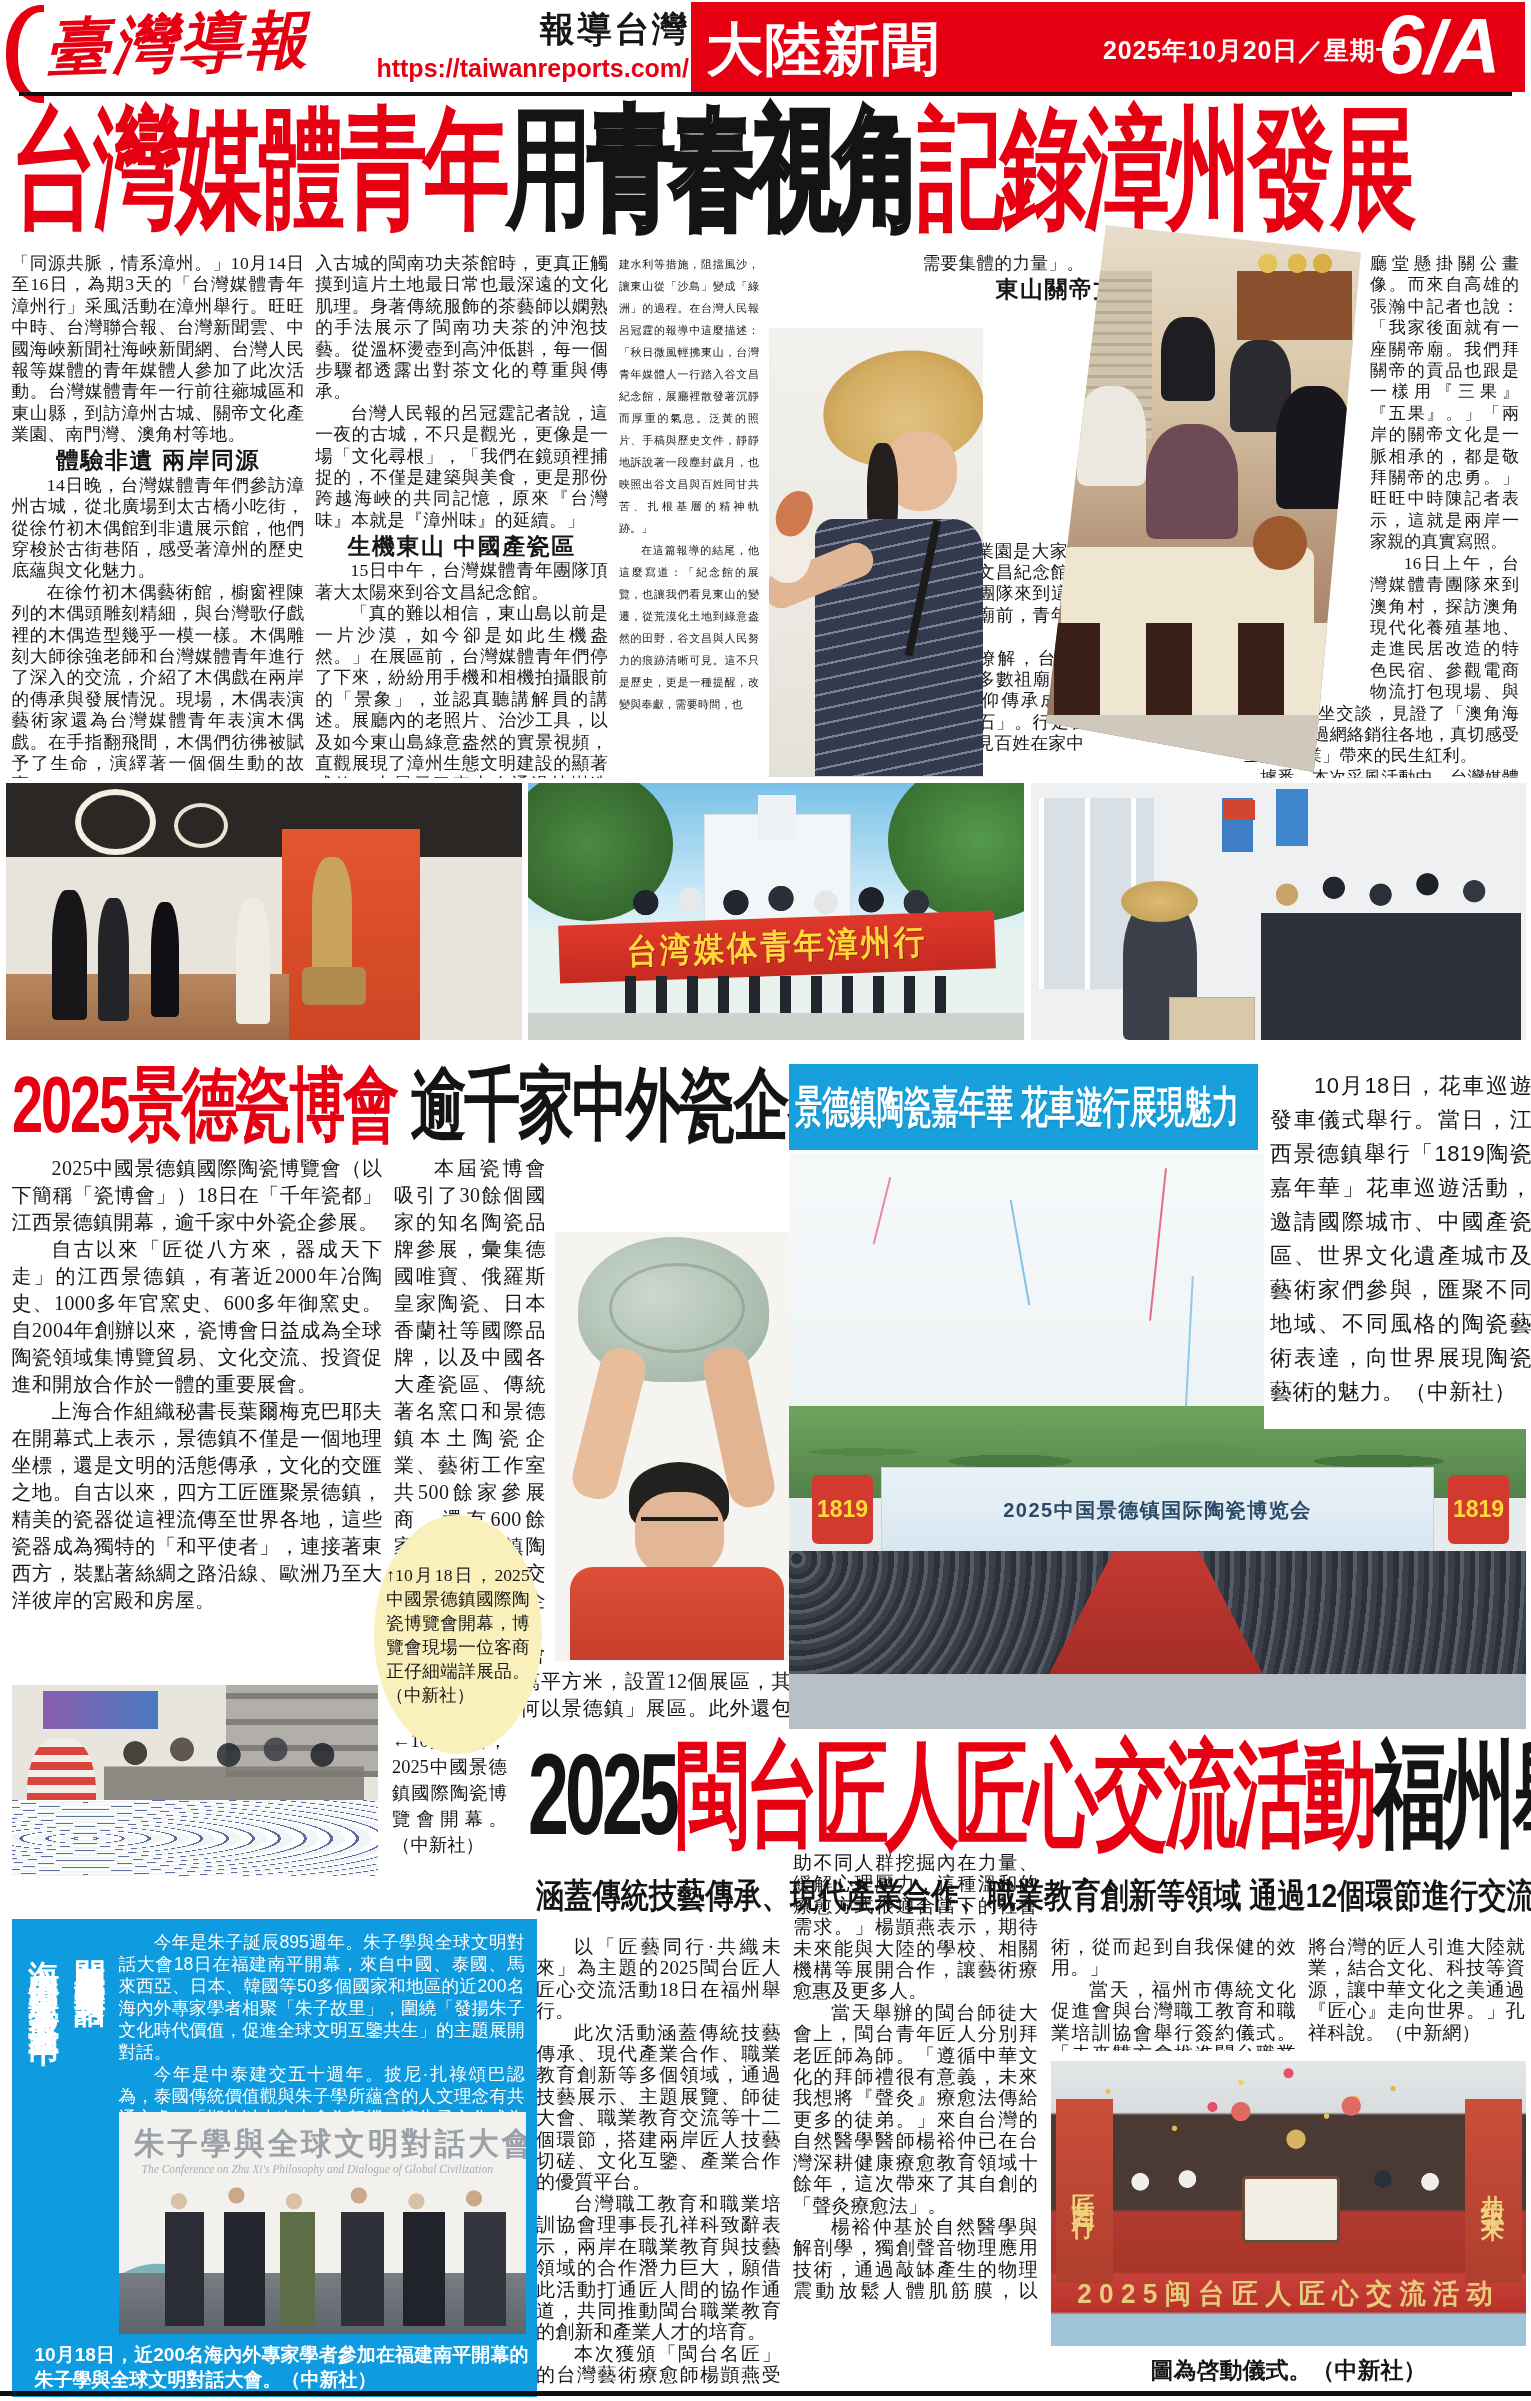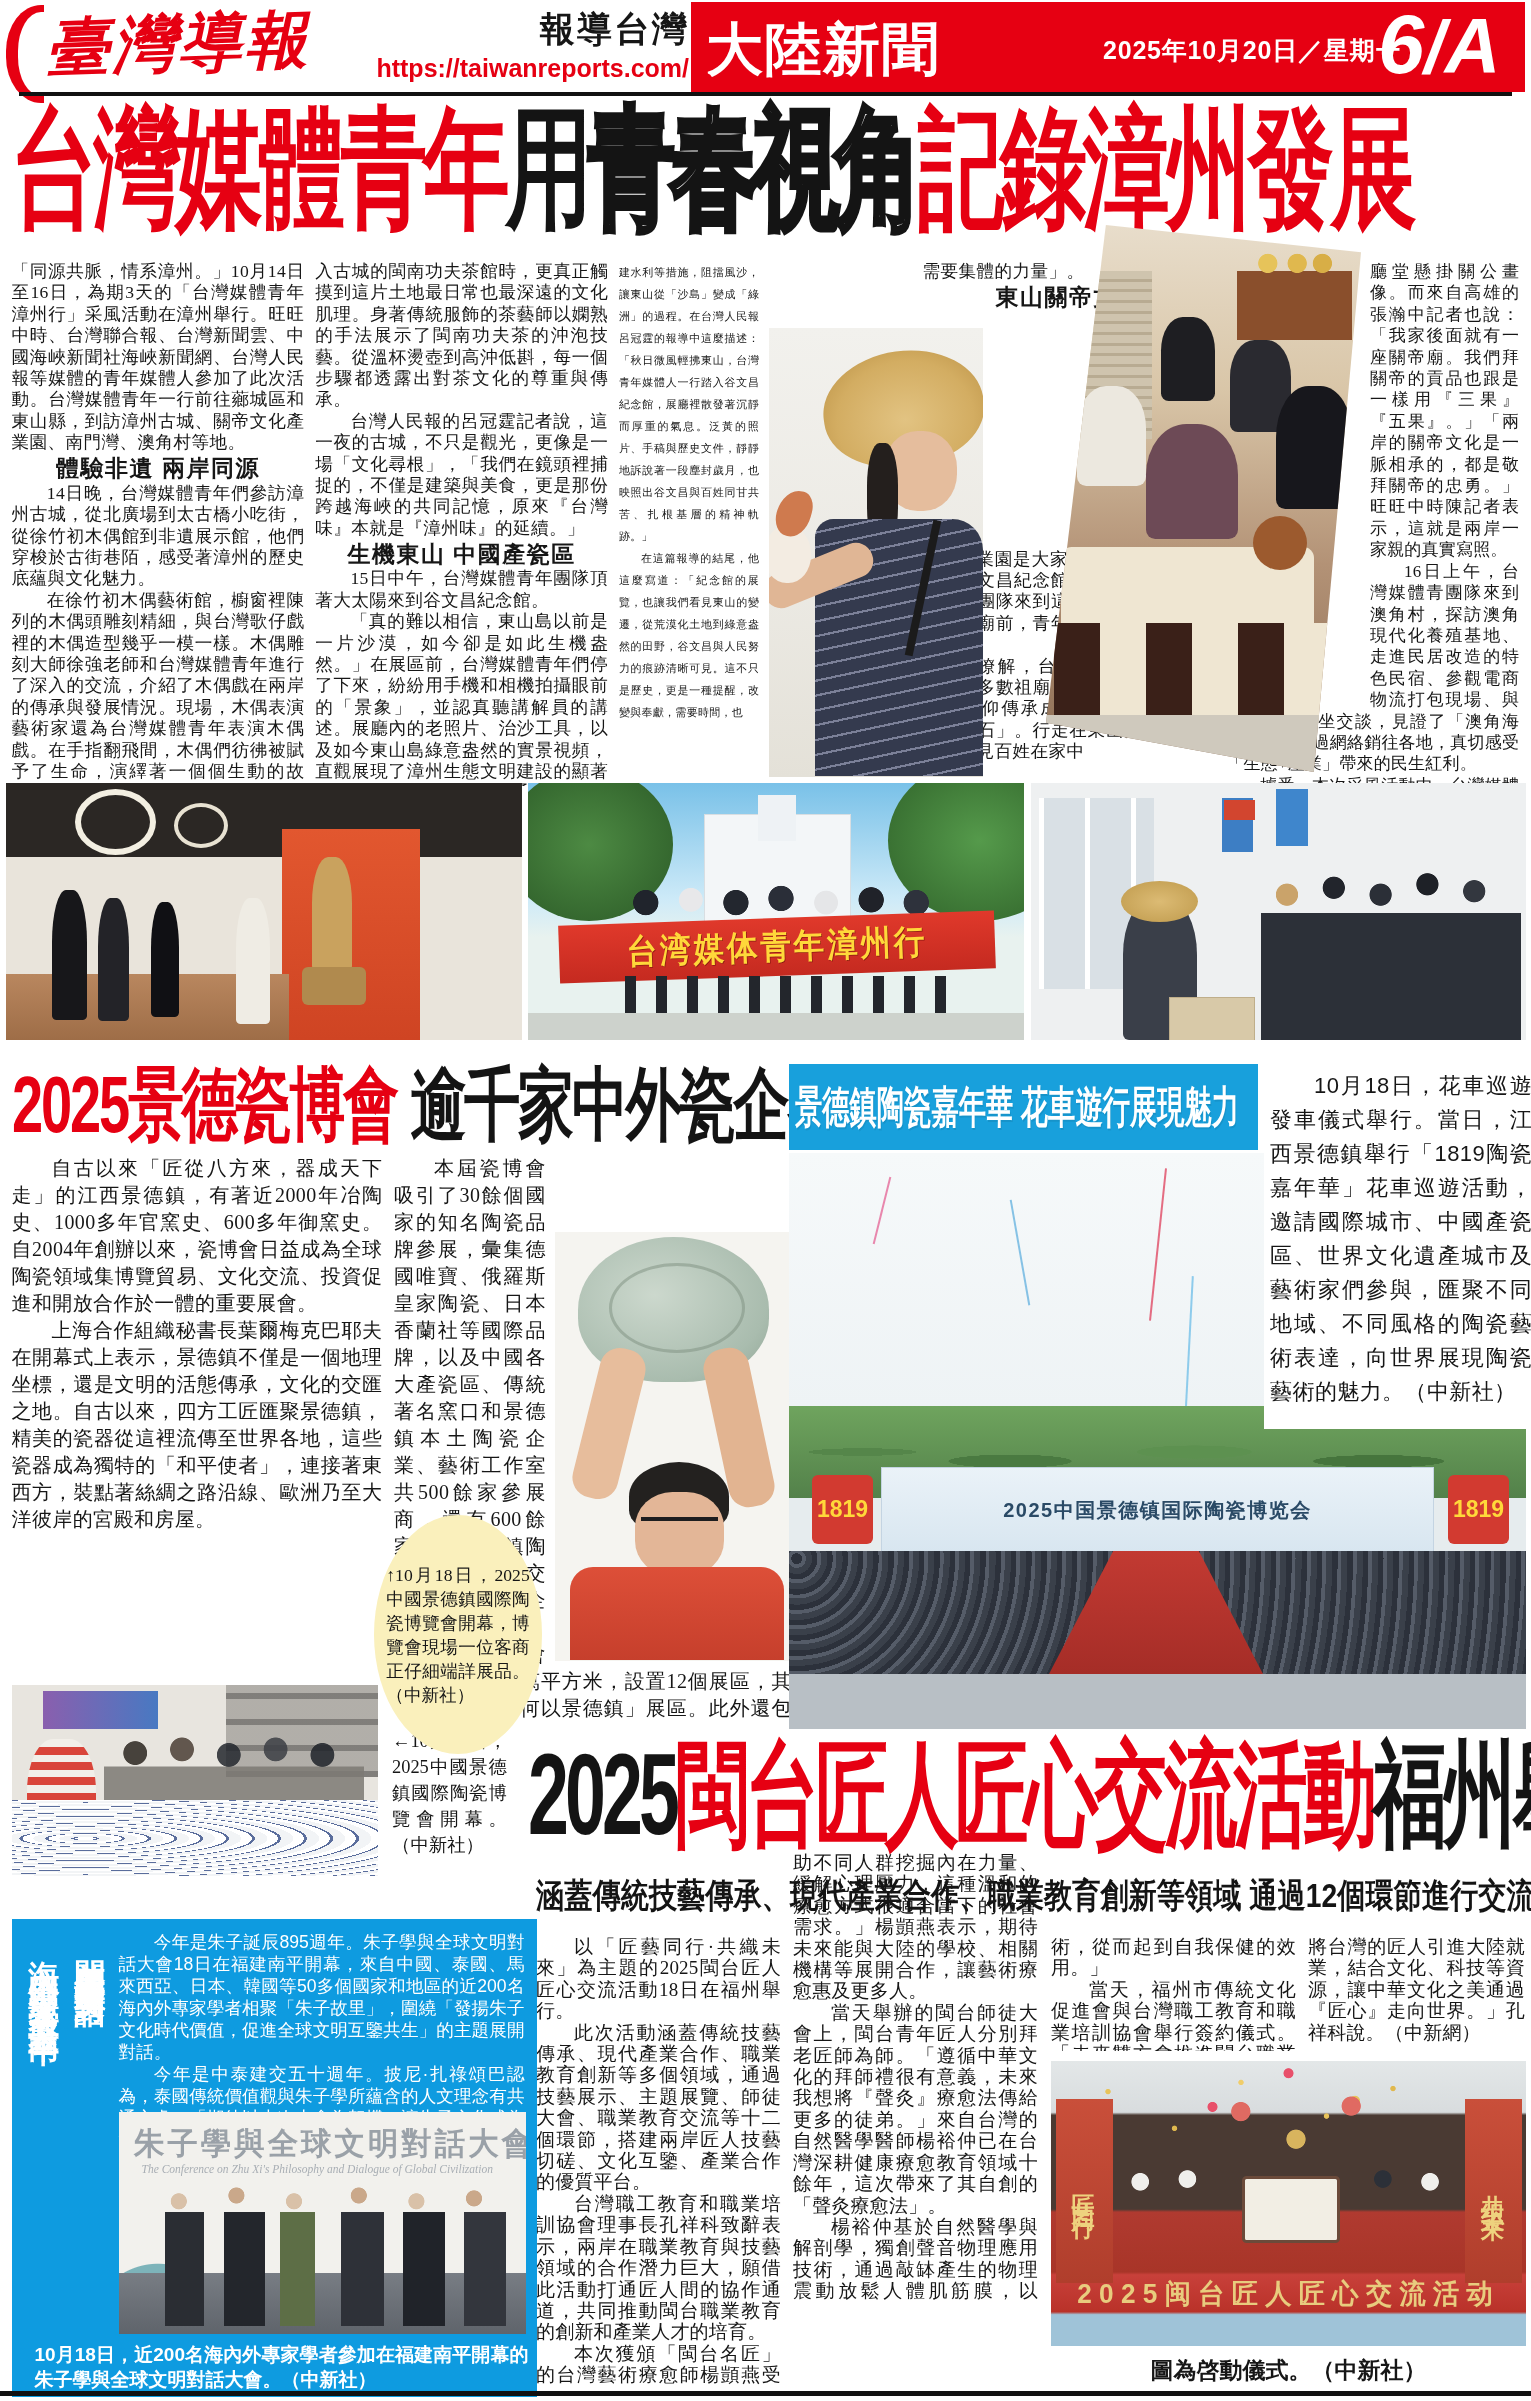--- a/index.html
+++ b/index.html
@@ -16,21 +16,21 @@
   .bodytxt{font-size:17.6px;line-height:21.4px;letter-spacing:0.4px;}
   .subhd{font-family:"Liberation Sans","DejaVu Sans",sans-serif;font-weight:900;
          font-size:23px;text-align:center;text-indent:0 !important;margin:4.6px 0 3.1px 0 !important;letter-spacing:1.5px;}
   .stretch{white-space:nowrap;transform-origin:left top;display:inline-block;font-weight:900;}
   .hl-out{color:#fff;-webkit-text-stroke:5.4px #141414;}
   
   .photo{position:absolute;overflow:hidden;background:#ddd;}
   .ph-in{position:absolute;}
   
   #maincols{display:flex;gap:10.7px;}
-  #maincols .col{width:293px;height:525px;margin-top:8px;}
+  #maincols .col{width:293px;height:525px;}
   .spacerA{float:right;width:145px;height:417px;margin:69px 0 0 7.7px;}
   .spacerB4{width:100%;height:237px;}
   .spacerB5{float:left;width:136px;height:429px;margin:0 7.7px 0 0;}
   
   .expo-body{font-size:20px;line-height:27px;letter-spacing:0.4px;}
   .ph-vase-f{float:right;width:237px;height:429px;margin:77px 0 6.1px 9.2px;position:relative;overflow:hidden;background:#f5f4f0;}
   
   .craft-body{font-size:19px;line-height:21.4px;letter-spacing:0.2px;}
   
   .conf{position:absolute;width:2.3px;height:69px;opacity:.8;}
@@ -162,20 +162,21 @@
     </div>
   </div>
 
   <h2 class="abs sans" style="left:11.5px;top:1063px;margin:0;height:86px;">
     <span class="stretch" style="font-size:80px;line-height:83px;letter-spacing:-3.1px;transform:scaleX(0.70);">
       <span class="red">2025景德瓷博會</span><span style="color:#141414;"> 逾千家中外瓷企參展</span>
     </span>
   </h2>
 
   <div class="abs col jt expo-body" style="left:11.5px;top:1155px;width:371px;height:522px;">
+    <p>2025中國景德鎮國際陶瓷博覽會（以下簡稱「瓷博會」）18日在「千年瓷都」江西景德鎮開幕，逾千家中外瓷企參展。</p>
     <p>自古以來「匠從八方來，器成天下走」的江西景德鎮，有著近2000年冶陶史、1000多年官窯史、600多年御窯史。自2004年創辦以來，瓷博會日益成為全球陶瓷領域集博覽貿易、文化交流、投資促進和開放合作於一體的重要展會。</p>
     <p>上海合作組織秘書長葉爾梅克巴耶夫在開幕式上表示，景德鎮不僅是一個地理坐標，還是文明的活態傳承，文化的交匯之地。自古以來，四方工匠匯聚景德鎮，精美的瓷器從這裡流傳至世界各地，這些瓷器成為獨特的「和平使者」，連接著東西方，裝點著絲綢之路沿線、歐洲乃至大洋彼岸的宮殿和房屋。</p>
   </div>
 
   <div class="abs col jt expo-body" style="left:394px;top:1155px;width:398px;height:565px;">
 
     <span class="ph-vase-f">
       <span class="ph-in" style="left:23px;top:4.6px;width:191px;height:145px;background:radial-gradient(ellipse at 40% 40%,#ccd8cd 0%,#a9bcae 70%,#8ea393 100%);border-radius:50% 50% 44% 44%;display:block;"></span>
       <span class="ph-in" style="left:54px;top:31px;width:130px;height:84px;border:3.1px solid #7e8f80;border-radius:50%;opacity:.5;display:block;"></span>
       <span class="ph-in" style="left:31px;top:115px;width:46px;height:153px;background:#e7bd9c;transform:rotate(14deg);border-radius:20px;display:block;"></span>

